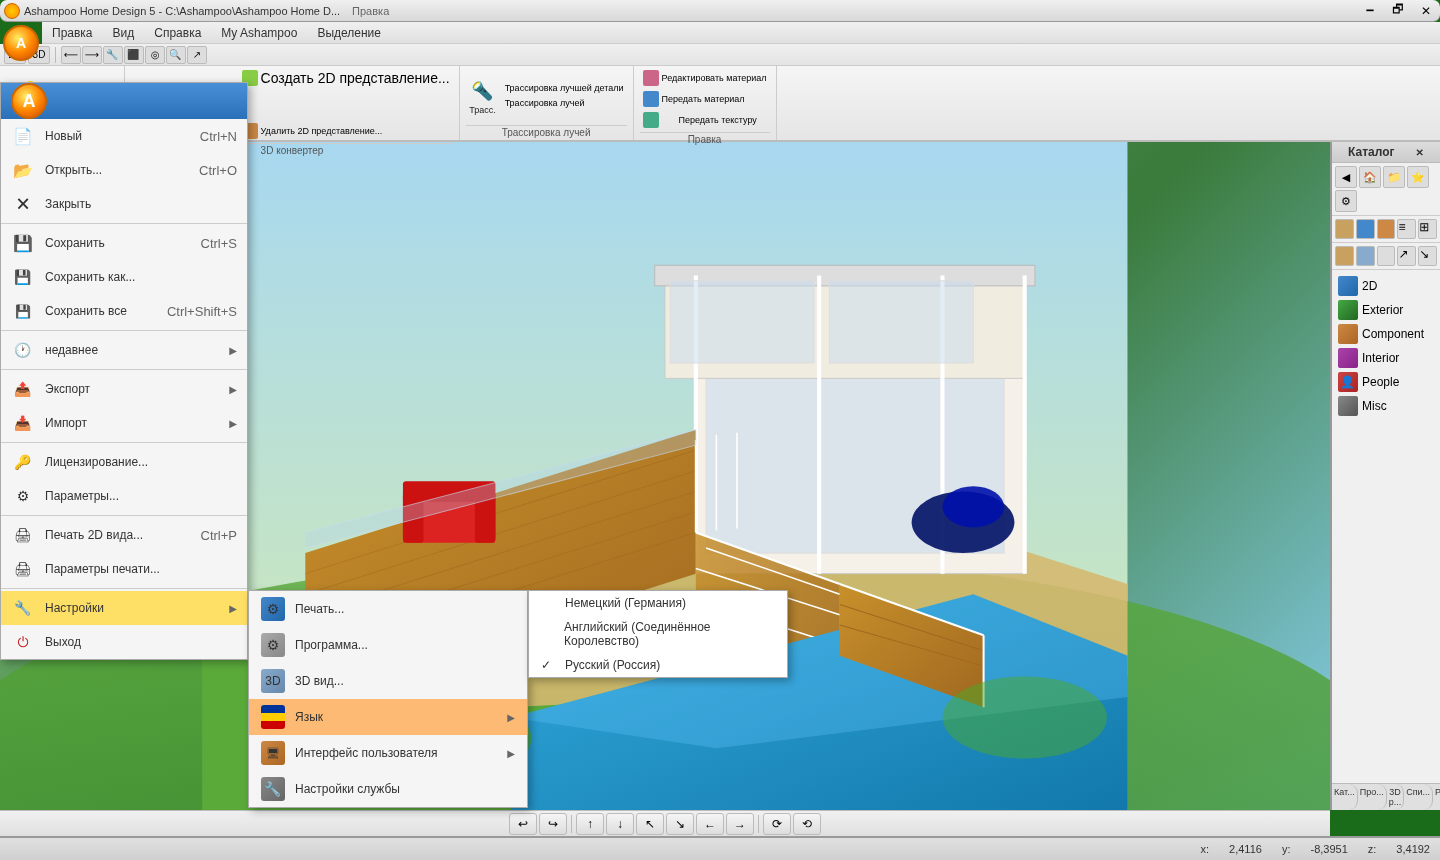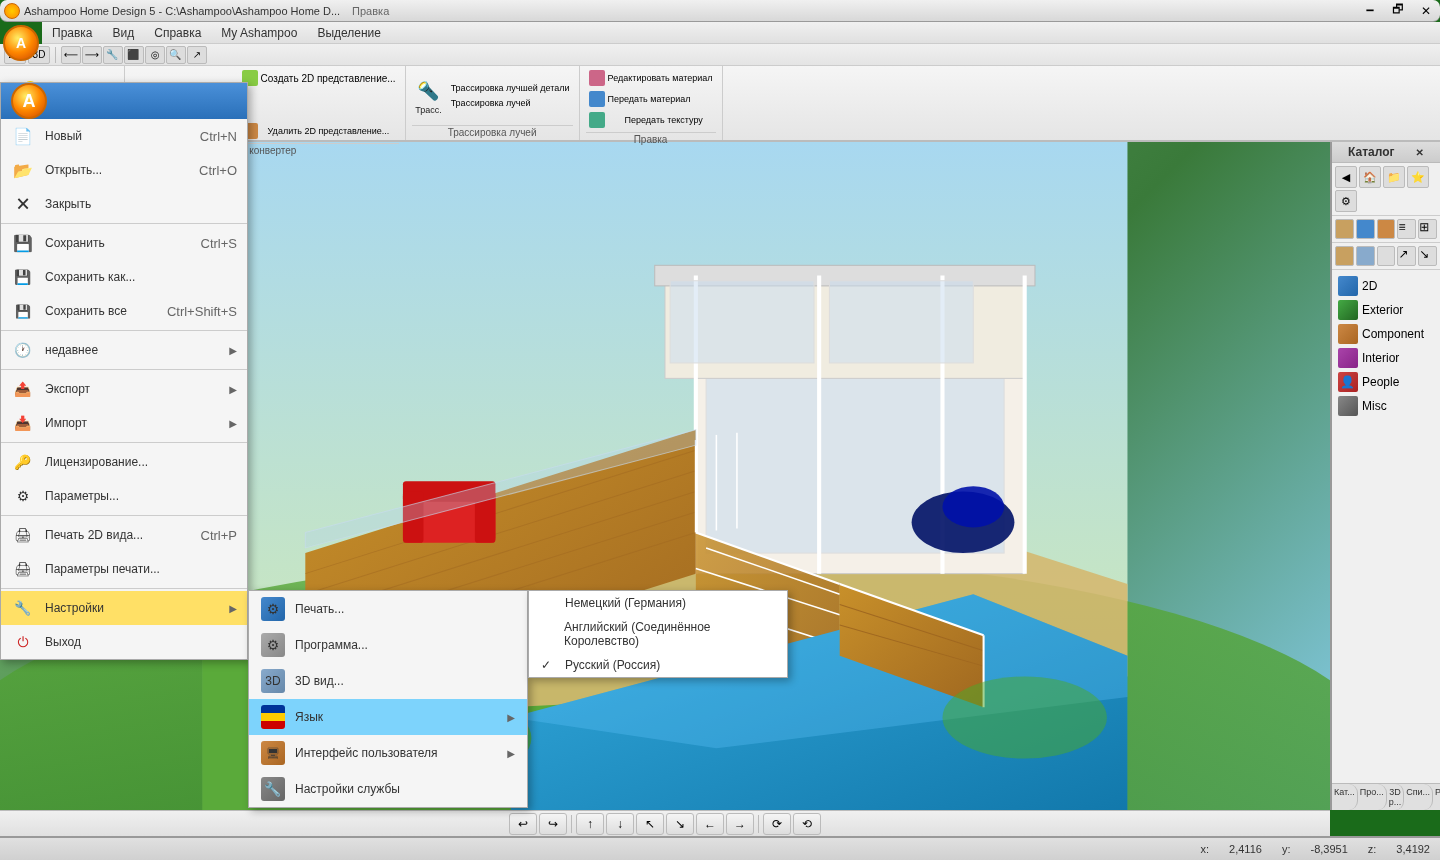--- a/index.html
+++ b/index.html
@@ -122,21 +122,21 @@
     
     .settings-submenu {
       position: absolute; left: 248px; top: 0; width: 280px;
       background: #f5f5f5; border: 1px solid #aaa; box-shadow: 3px 3px 8px rgba(0,0,0,0.3);
       z-index: 201;
     }
     .submenu-item {
       display: flex; align-items: center; padding: 6px 12px; gap: 10px;
       cursor: pointer; font-size: 12px; color: #333; position: relative;
     }
-    .submenu-item.active { background: #7dd3fc; }
+    .submenu-item.active { background: #fdba74; }
     .submenu-item-icon { width: 24px; height: 24px; flex-shrink: 0; }
     .submenu-arrow { margin-left: auto; color: #666; font-size: 10px; }
 
     
     .lang-submenu {
       position: absolute; left: 280px; top: 96px; width: 260px;
       background: white; border: 1px solid #aaa; box-shadow: 3px 3px 8px rgba(0,0,0,0.3);
       z-index: 202;
     }
     .lang-item {
@@ -246,25 +246,25 @@
   </div>
 
   <div class="ribbon-section">
     <div class="ribbon-section-inner">
       <div class="ribbon-section-btns">
         <div class="rbtn">
           <div class="rbtn-icon">📦</div>
           <span>Загрузка 3D-объектов...</span>
         </div>
         <div style="display:flex;flex-direction:column;gap:1px;">
-          <div style="font-size:10px;padding:2px 3px;cursor:pointer;border-radius:2px;display:flex;align-items:center;gap:3px;">
+          <div style="font-size:14px;padding:2px 3px;cursor:pointer;border-radius:2px;display:flex;align-items:center;gap:3px;">
             <div style="width:16px;height:16px;background:#88cc44;border-radius:2px;"></div>
             <span>Создать 2D представление...</span>
           </div>
-          <div style="font-size:9px;padding:2px 3px;cursor:pointer;border-radius:2px;display:flex;align-items:center;gap:10px;margin-top:32px;">
+          <div style="font-size:9px;padding:2px 3px;cursor:pointer;border-radius:2px;display:flex;align-items:center;gap:3px;margin-top:32px;">
             <div style="width:16px;height:16px;background:#cc8844;border-radius:2px;"></div>
             <span>Удалить 2D представление...</span>
           </div>
         </div>
       </div>
       <div class="ribbon-section-label">3D конвертер</div>
     </div>
   </div>
 
   <div class="ribbon-section">

